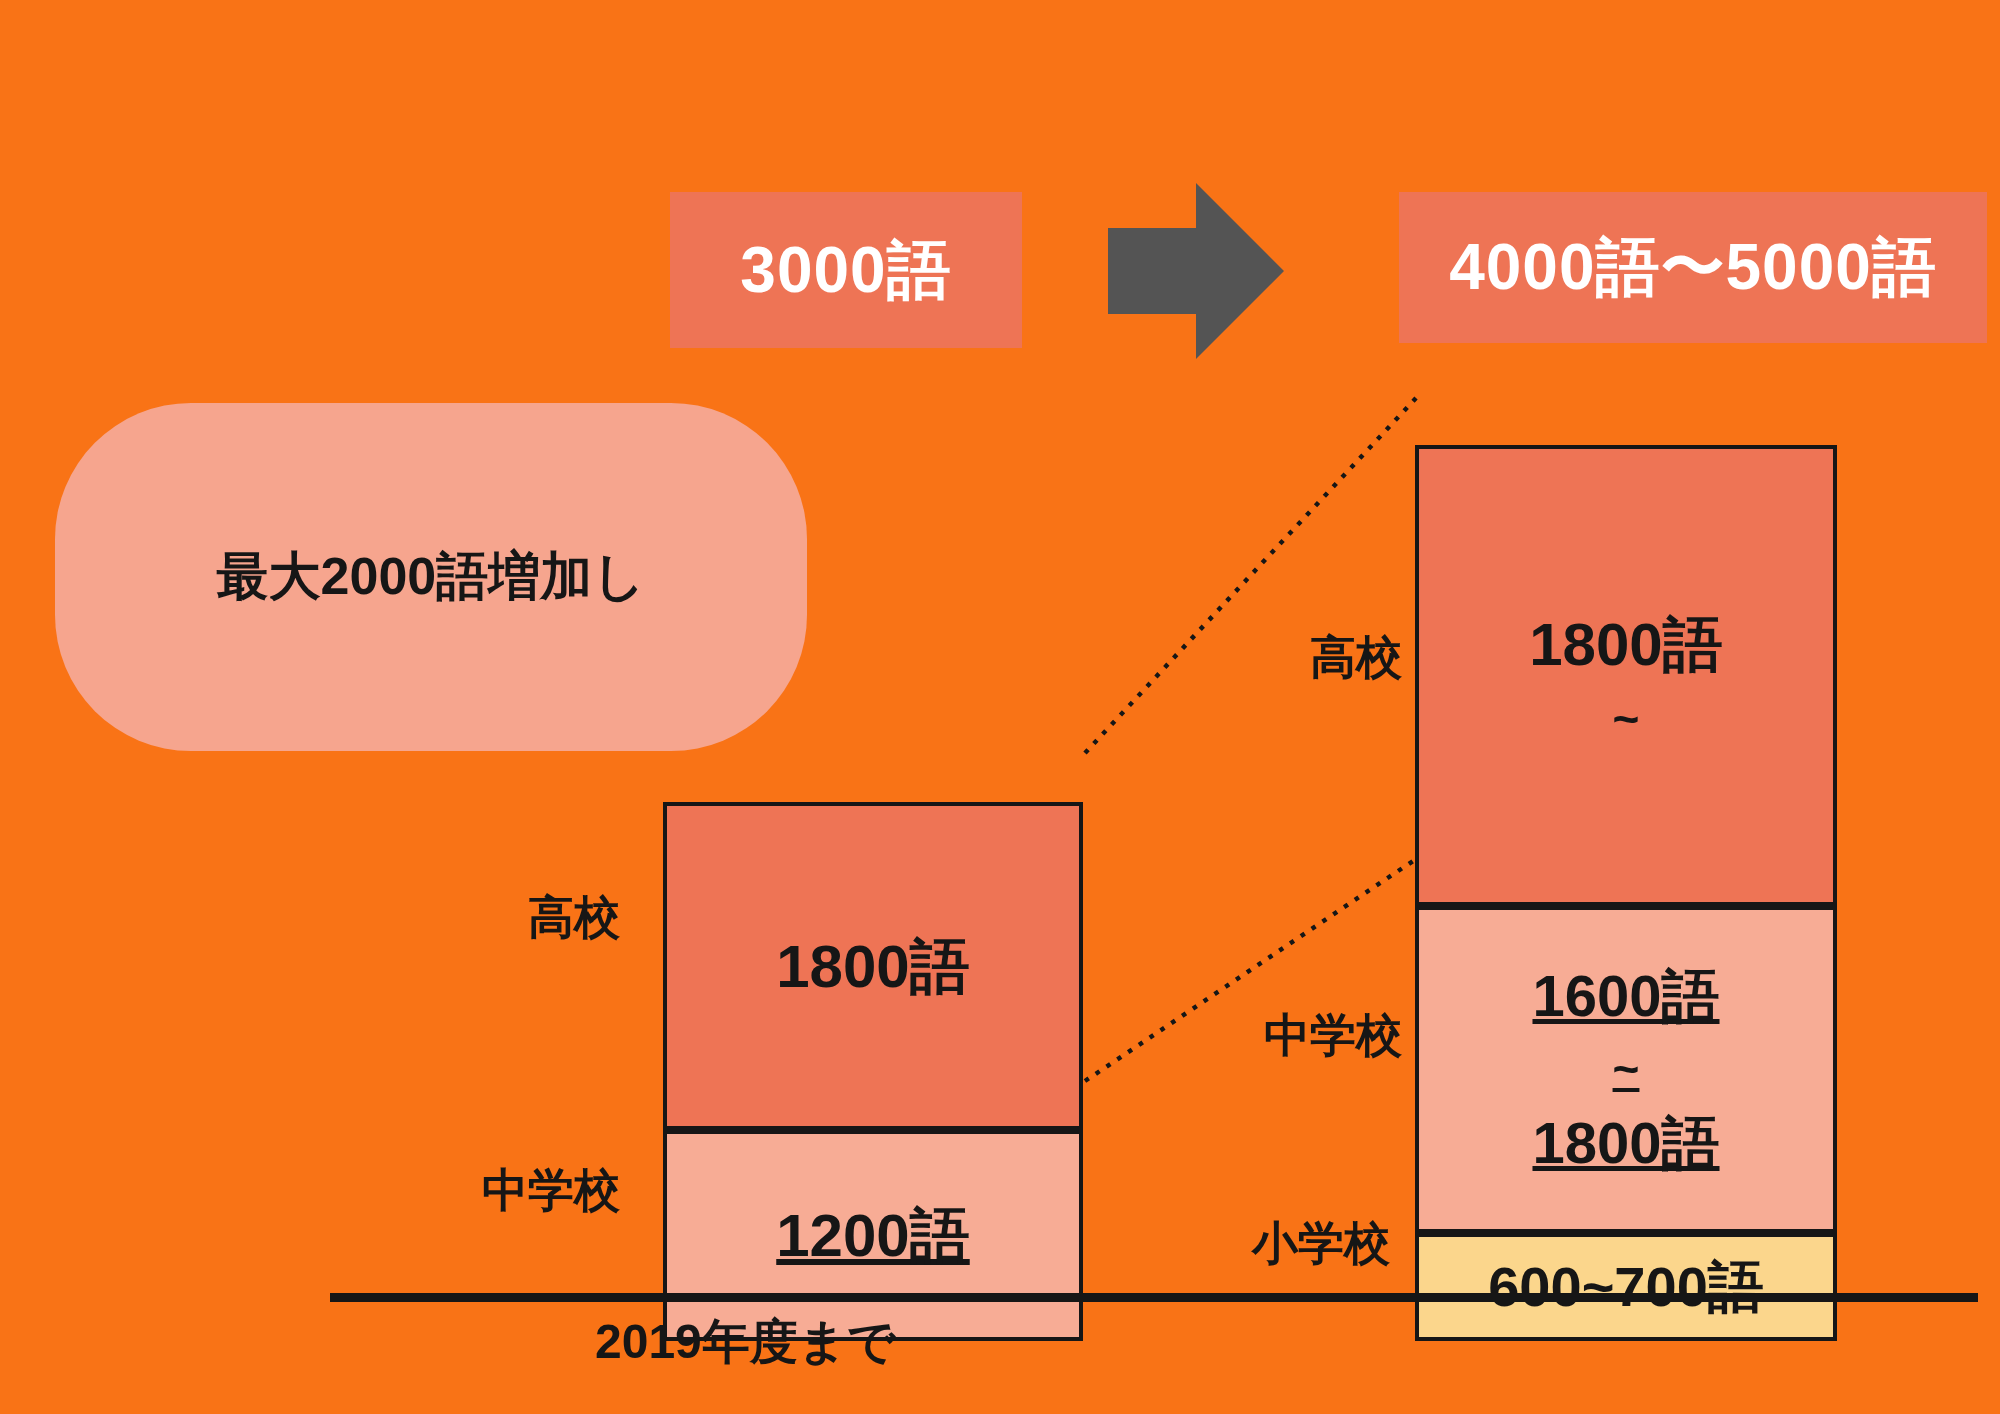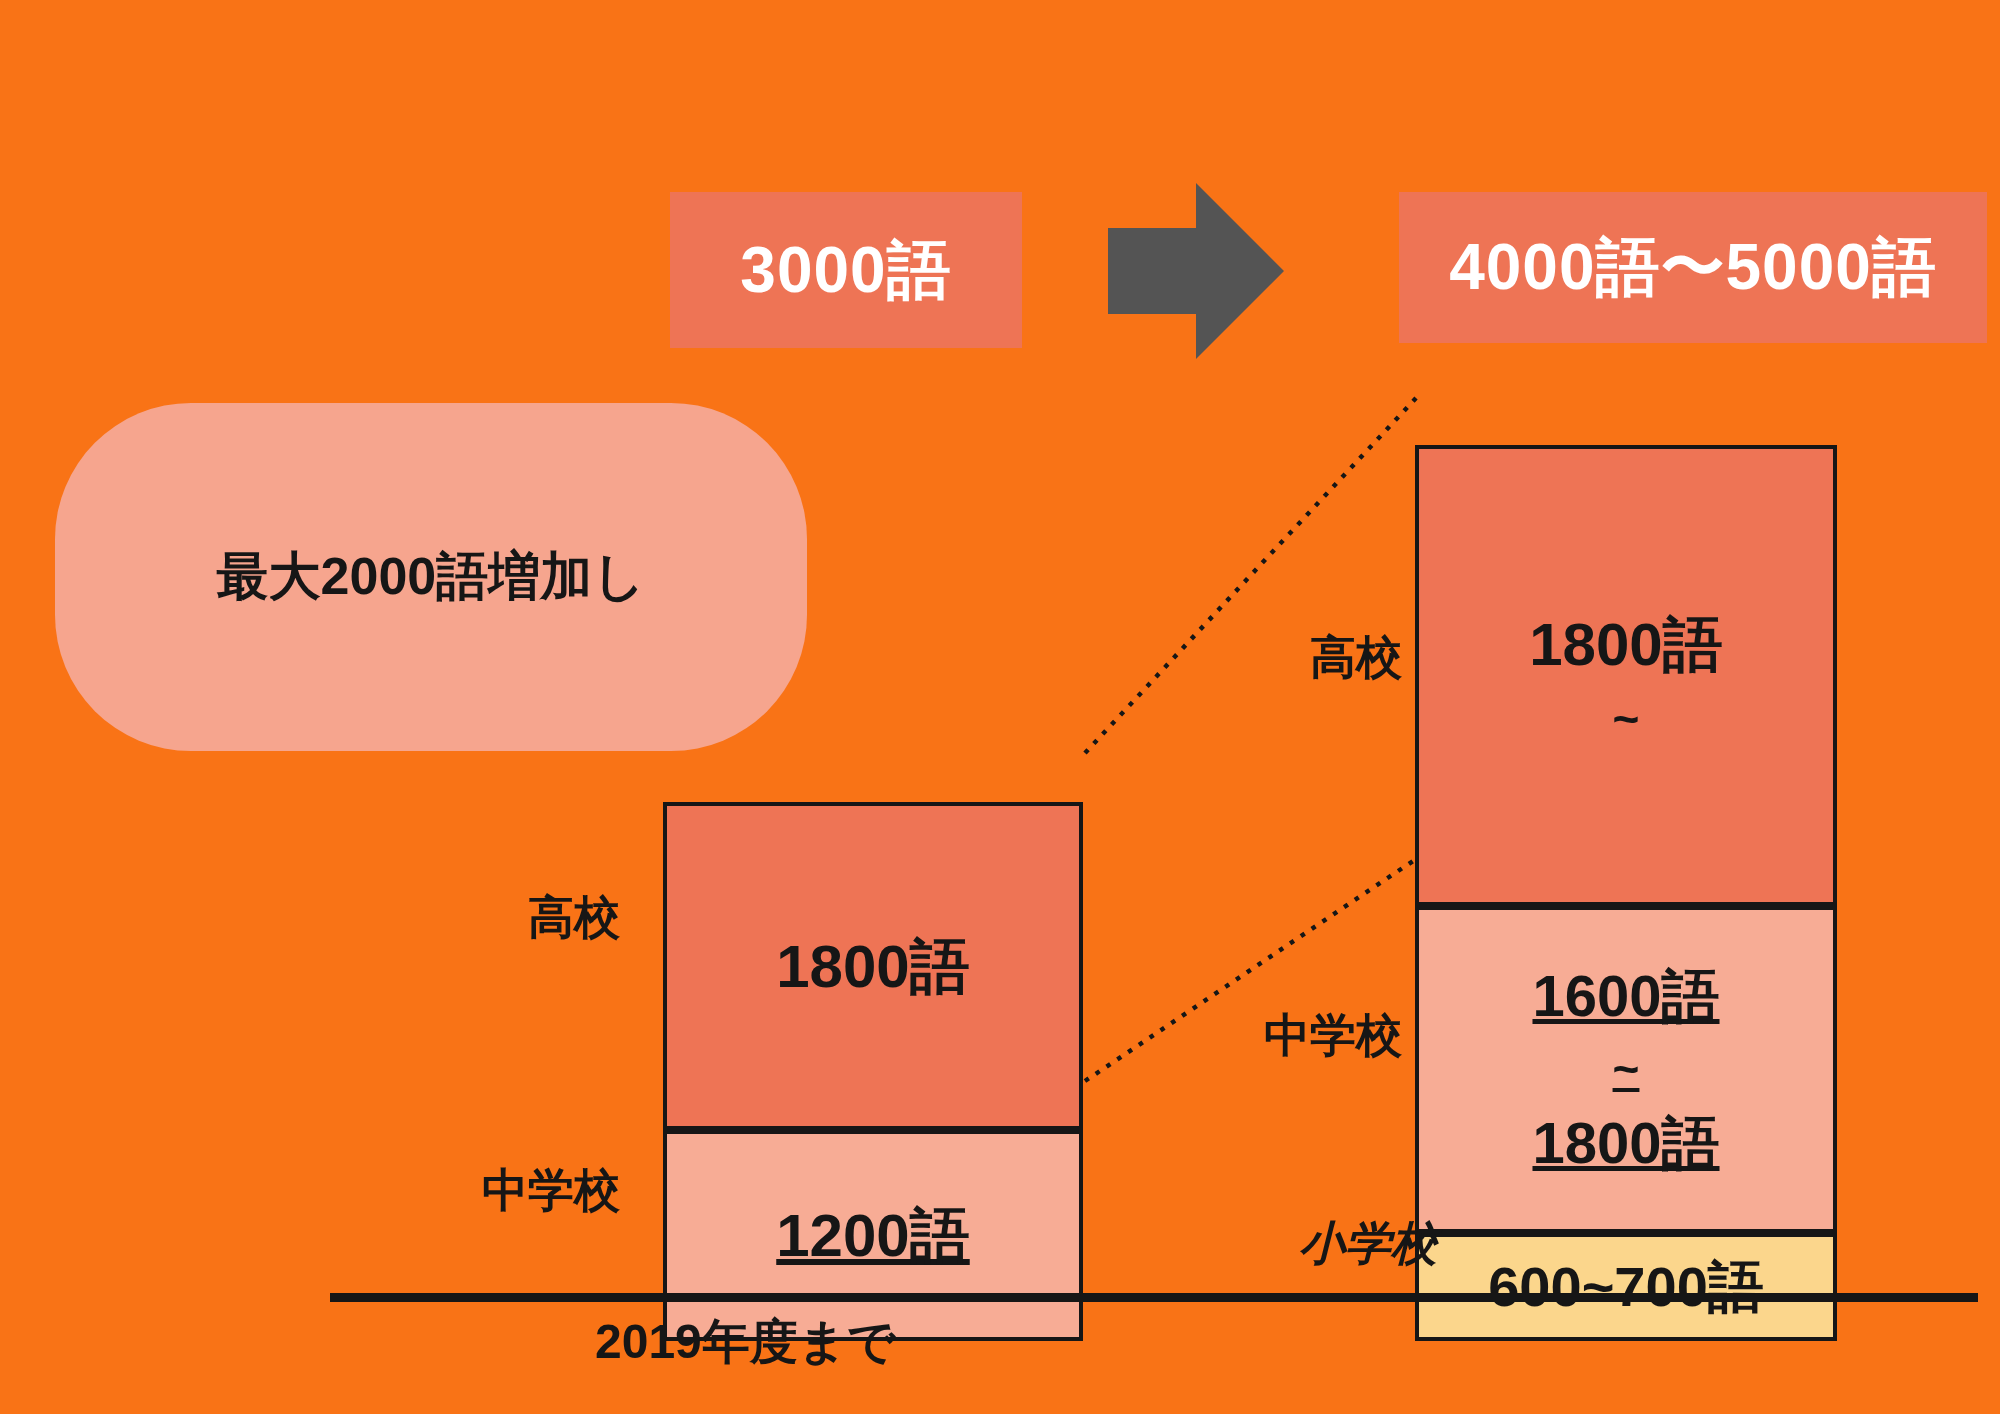--- a/index.html
+++ b/index.html
@@ -89,18 +89,18 @@
       <span class="tilde">~</span>
       <span class="val-sm">1800語</span>
     </div>
     <div class="seg yellow" style="height:108px;">
       <span style="font-size:56px;line-height:1;">600~700語</span>
     </div>
   </div>
 
   <div class="abs side-label" style="left:1152px;top:634px;">高校</div>
   <div class="abs side-label" style="left:1152px;top:1012px;">中学校</div>
-  <div class="abs side-label" style="left:1187px;top:1220px;font-style:italic;">小学校</div>
+  <div class="abs side-label" style="left:1140px;top:1220px;">小学校</div>
 
   <div class="abs axis-line" style="left:330px;top:1293px;width:1648px;height:9px;"></div>
   <div class="abs axis-label" style="left:595px;top:1318px;">2019年度まで</div>
 
 </div>
 
 </body></html>

